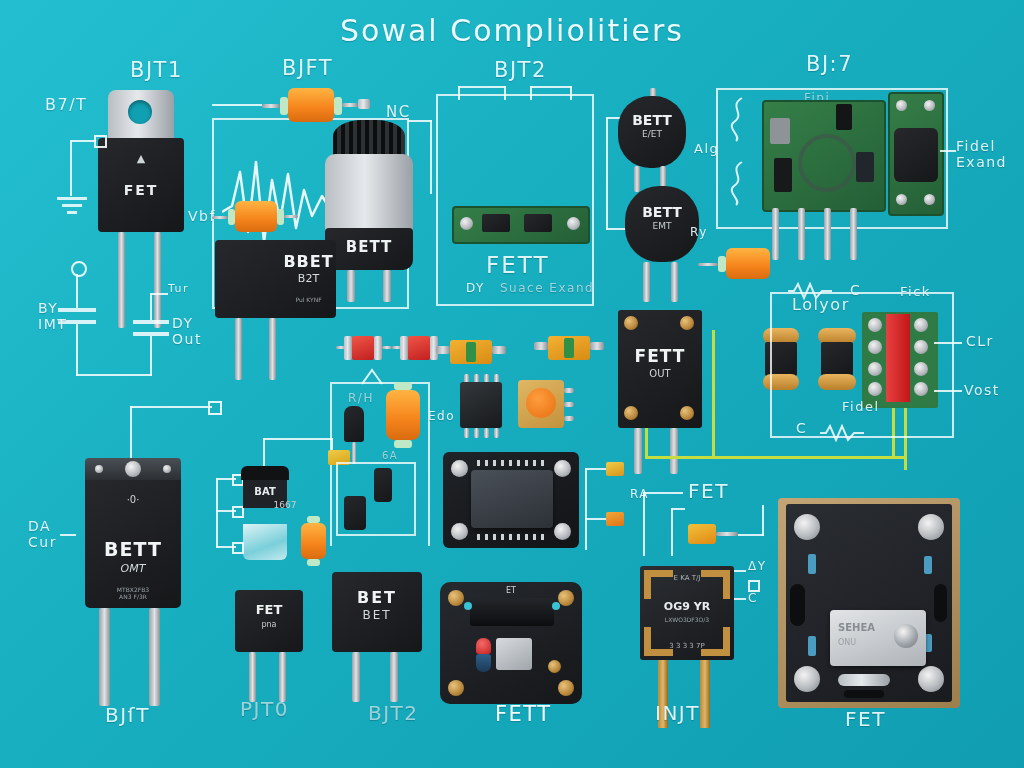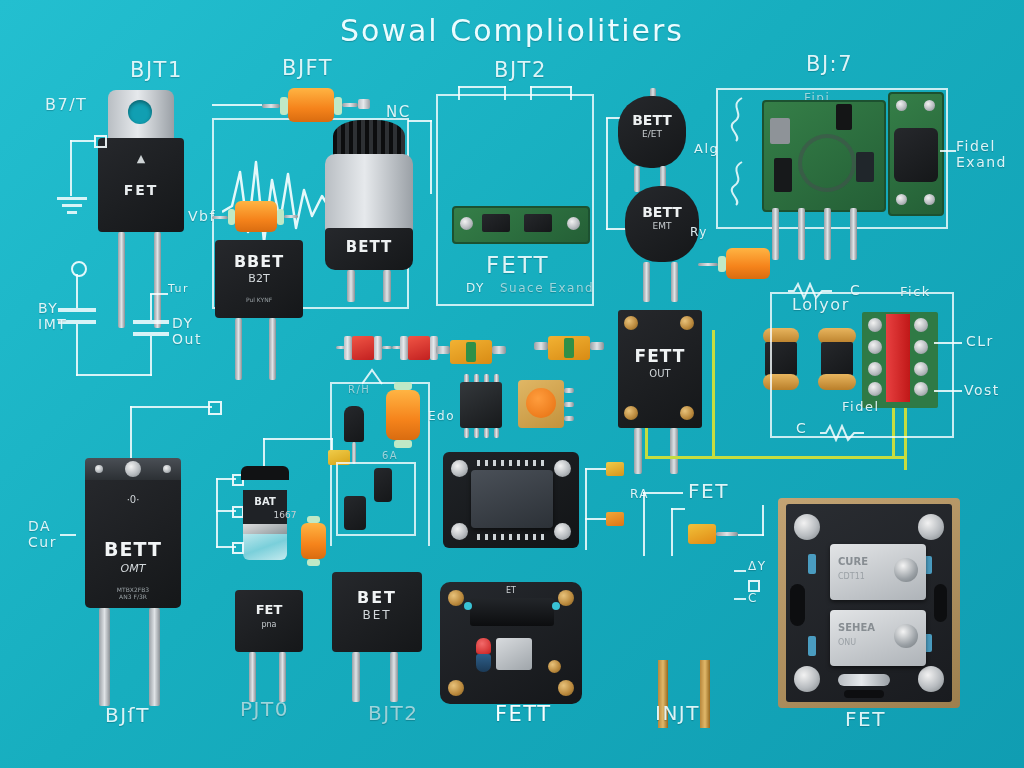--- a/index.html
+++ b/index.html
@@ -105,21 +105,21 @@
     <div class="abs" style="left:8px;top:0;width:72px;height:40px;border-radius:40% 40% 6px 6px;background:repeating-linear-gradient(90deg,#0c0d0e 0 4px,#2e3134 4px 8px);"></div>
     <div class="abs metal" style="left:0;top:34px;width:88px;height:78px;border-radius:10px 10px 4px 4px;"></div>
     <div class="abs blk" style="left:0;top:108px;width:88px;height:42px;border-radius:4px 4px 10px 10px;">
       <div class="ctext" style="top:10px;font-size:15px;font-weight:bold;color:#eef1f2;letter-spacing:1px;">BETT</div>
     </div>
     <div class="leg" style="left:22px;top:150px;width:8px;height:32px;"></div>
     <div class="leg" style="left:58px;top:150px;width:8px;height:32px;"></div>
   </div>
 
   <div class="abs" style="left:215px;top:240px;width:90px;height:140px;">
-    <div class="abs blk" style="left:0;top:0;width:88px;height:78px;">
+    <div class="abs blk" style="left:0;top:0;width:88px;height:78px;padding-left:33px;">
       <div class="ctext" style="top:12px;font-size:16px;font-weight:bold;color:#f0f3f4;letter-spacing:1px;">BBET</div>
       <div class="ctext" style="top:32px;font-size:11px;color:#d7dcdf;">B2T</div>
       <div class="ctext" style="top:56px;font-size:6px;color:#9aa2a6;">Pul KYNF</div>
     </div>
     <div class="leg" style="left:20px;top:78px;width:7px;height:62px;"></div>
     <div class="leg" style="left:54px;top:78px;width:7px;height:62px;"></div>
   </div>
 
   <div class="obox" style="left:436px;top:94px;width:154px;height:208px;"></div>
   <div class="w" style="left:458px;top:86px;width:48px;height:2px;"></div>
@@ -222,21 +222,21 @@
     <div class="leg" style="left:0;top:6px;width:14px;height:8px;"></div>
     <div class="abs" style="left:14px;top:0;width:42px;height:24px;background:linear-gradient(160deg,#f2b233,#d88b14);border-radius:3px;"></div>
     <div class="abs" style="left:30px;top:2px;width:10px;height:20px;background:#2f9048;border-radius:2px;"></div>
     <div class="leg" style="left:56px;top:6px;width:14px;height:8px;"></div>
   </div>
 
   <div class="obox" style="left:330px;top:382px;width:96px;height:162px;border-bottom:none;"></div>
   <svg class="abs" style="left:362px;top:368px;" width="26" height="18" viewBox="0 0 26 18">
     <polyline points="0,16 10,2 20,16" fill="none" stroke="rgba(248,254,255,.85)" stroke-width="2"></polyline>
   </svg>
-  <div class="lbl dim" style="left:348px;top:384px;font-size:10px;">R/H</div>
+  <div class="lbl dim" style="left:348px;top:392px;font-size:12px;">R/H</div>
   <div class="abs" style="left:344px;top:406px;">
     <div class="abs blk" style="left:0;top:0;width:20px;height:36px;border-radius:8px 8px 3px 3px;"></div>
     <div class="leg" style="left:8px;top:36px;width:4px;height:22px;"></div>
   </div>
   <div class="abs" style="left:386px;top:382px;">
     <div class="capg" style="left:8px;top:0;width:18px;height:8px;"></div>
     <div class="capo" style="left:0;top:8px;width:34px;height:50px;border-radius:8px;"></div>
     <div class="capg" style="left:8px;top:58px;width:18px;height:8px;"></div>
   </div>
   <div class="lbl" style="left:428px;top:410px;font-size:12px;">Edo</div>
@@ -348,21 +348,21 @@
   <div class="node" style="left:232px;top:474px;width:8px;height:8px;"></div>
   <div class="w" style="left:216px;top:510px;width:20px;height:2px;"></div>
   <div class="node" style="left:232px;top:506px;width:8px;height:8px;"></div>
   <div class="w" style="left:216px;top:546px;width:20px;height:2px;"></div>
   <div class="node" style="left:232px;top:542px;width:8px;height:8px;"></div>
   <div class="w" style="left:263px;top:438px;width:2px;height:30px;"></div>
   <div class="w" style="left:263px;top:438px;width:70px;height:2px;"></div>
   <div class="w" style="left:331px;top:438px;width:2px;height:16px;"></div>
   <div class="abs" style="left:241px;top:466px;width:48px;height:96px;">
     <div class="abs" style="left:0;top:0;width:48px;height:14px;background:#111214;border-radius:6px 6px 0 0;"></div>
-    <div class="abs" style="left:2px;top:24px;width:44px;height:44px;background:#1f2226;">
+    <div class="abs" style="left:2px;top:14px;width:44px;height:28px;background:#1f2226;">
       <div class="ctext" style="top:6px;font-size:10px;font-weight:bold;color:#e8ecee;">BAT</div>
       <div class="ctext" style="top:20px;font-size:9px;color:#c8cdd0;margin-left:20px;">1667</div>
     </div>
     <div class="abs" style="left:2px;top:58px;width:44px;height:36px;background:linear-gradient(160deg,rgba(255,255,255,.85),rgba(220,240,245,.5) 60%,rgba(255,255,255,.75));border-radius:0 0 6px 6px;"></div>
   </div>
 
   <div class="abs" style="left:328px;top:450px;width:22px;height:15px;background:linear-gradient(160deg,#f0cc4a,#d8a216);border-radius:2px;"></div>
   <div class="lbl dim" style="left:382px;top:450px;font-size:10px;">6A</div>
   <div class="obox" style="left:336px;top:462px;width:76px;height:70px;"></div>
   <div class="abs blk" style="left:374px;top:468px;width:18px;height:34px;"></div>
@@ -428,20 +428,30 @@
   <div class="w" style="left:643px;top:492px;width:2px;height:64px;"></div>
   <div class="w" style="left:671px;top:508px;width:14px;height:2px;"></div>
   <div class="w" style="left:671px;top:508px;width:2px;height:48px;"></div>
   <div class="abs" style="left:688px;top:524px;">
     <div class="abs" style="left:0;top:0;width:28px;height:20px;background:linear-gradient(160deg,#f2c23a,#e08914);border-radius:3px;"></div>
     <div class="leg" style="left:28px;top:8px;width:22px;height:4px;"></div>
   </div>
   <div class="w" style="left:738px;top:534px;width:26px;height:2px;"></div>
   <div class="w" style="left:762px;top:505px;width:2px;height:31px;"></div>
   <div class="abs" style="left:640px;top:566px;width:94px;height:165px;">
+    <div class="abs" style="left:0;top:0;width:94px;height:94px;background:linear-gradient(150deg,#2b2e32,#17191c);border-radius:3px;">
+      <div class="abs" style="left:4px;top:4px;width:22px;height:22px;border-left:7px solid #c09040;border-top:7px solid #c09040;"></div>
+      <div class="abs" style="right:4px;top:4px;width:22px;height:22px;border-right:7px solid #c09040;border-top:7px solid #c09040;"></div>
+      <div class="abs" style="left:4px;bottom:4px;width:22px;height:22px;border-left:7px solid #c09040;border-bottom:7px solid #c09040;"></div>
+      <div class="abs" style="right:4px;bottom:4px;width:22px;height:22px;border-right:7px solid #c09040;border-bottom:7px solid #c09040;"></div>
+      <div class="ctext" style="top:8px;font-size:7px;color:#aeb5ba;">E KA T/J</div>
+      <div class="ctext" style="top:34px;font-size:11px;font-weight:bold;color:#e8ecee;">OG9 YR</div>
+      <div class="ctext" style="top:50px;font-size:6px;color:#9aa2a6;">LXWO3DF3O/3</div>
+      <div class="ctext" style="top:76px;font-size:7px;color:#aeb5ba;">3 3 3 3 7P</div>
+    </div>
     <div class="abs" style="left:18px;top:94px;width:10px;height:68px;background:linear-gradient(90deg,#b8873b,#e0b86a 50%,#96691f);"></div>
     <div class="abs" style="left:60px;top:94px;width:10px;height:68px;background:linear-gradient(90deg,#b8873b,#e0b86a 50%,#96691f);"></div>
   </div>
   <div class="w" style="left:734px;top:570px;width:12px;height:2px;"></div>
   <div class="lbl" style="left:748px;top:560px;font-size:12px;">ΔY</div>
   <div class="node" style="left:748px;top:580px;width:8px;height:8px;"></div>
   <div class="w" style="left:734px;top:598px;width:12px;height:2px;"></div>
   <div class="lbl" style="left:748px;top:592px;font-size:12px;">C</div>
 
   <div class="abs" style="left:778px;top:498px;width:182px;height:210px;">
@@ -450,25 +460,20 @@
     <div class="abs screw" style="left:16px;top:16px;width:26px;height:26px;"></div>
     <div class="abs screw" style="left:140px;top:16px;width:26px;height:26px;"></div>
     <div class="abs screw" style="left:16px;top:168px;width:26px;height:26px;"></div>
     <div class="abs screw" style="left:140px;top:168px;width:26px;height:26px;"></div>
     <div class="abs" style="left:12px;top:86px;width:15px;height:42px;background:#0d0e10;border-radius:8px;"></div>
     <div class="abs" style="left:156px;top:86px;width:13px;height:38px;background:#0d0e10;border-radius:8px;"></div>
     <div class="abs" style="left:30px;top:56px;width:8px;height:20px;background:#4a9cc0;border-radius:2px;"></div>
     <div class="abs" style="left:30px;top:138px;width:8px;height:20px;background:#4a9cc0;border-radius:2px;"></div>
     <div class="abs" style="left:146px;top:58px;width:8px;height:18px;background:#4a9cc0;border-radius:2px;"></div>
     <div class="abs" style="left:146px;top:136px;width:8px;height:18px;background:#4a9cc0;border-radius:2px;"></div>
-    <div class="abs" style="left:52px;top:46px;width:96px;height:56px;background:linear-gradient(160deg,#e2e4e6,#aeb3b8);border-radius:4px;box-shadow:0 2px 4px rgba(0,0,0,.5);">
-      <div class="abs" style="left:8px;top:12px;font-size:10px;font-weight:bold;color:#878d92;">CURE</div>
-      <div class="abs" style="left:8px;top:28px;font-size:8px;color:#9aa0a5;">CDT11</div>
-      <div class="abs" style="right:8px;top:14px;width:24px;height:24px;border-radius:50%;background:radial-gradient(circle at 38% 32%,#f4f4f4,#9aa0a5 60%,#70767b);"></div>
-    </div>
     <div class="abs" style="left:52px;top:112px;width:96px;height:56px;background:linear-gradient(160deg,#e2e4e6,#aeb3b8);border-radius:4px;box-shadow:0 2px 4px rgba(0,0,0,.5);">
       <div class="abs" style="left:8px;top:12px;font-size:10px;font-weight:bold;color:#878d92;">SEHEA</div>
       <div class="abs" style="left:8px;top:28px;font-size:8px;color:#9aa0a5;">ONU</div>
       <div class="abs" style="right:8px;top:14px;width:24px;height:24px;border-radius:50%;background:radial-gradient(circle at 38% 32%,#f4f4f4,#9aa0a5 60%,#70767b);"></div>
     </div>
     <div class="abs metal" style="left:60px;top:176px;width:52px;height:12px;border-radius:6px;"></div>
     <div class="abs" style="left:66px;top:192px;width:40px;height:8px;background:#0d0e10;border-radius:4px;"></div>
   </div>
 
   <div class="lbl" style="left:105px;top:704px;font-size:20px;">BJſT</div>

